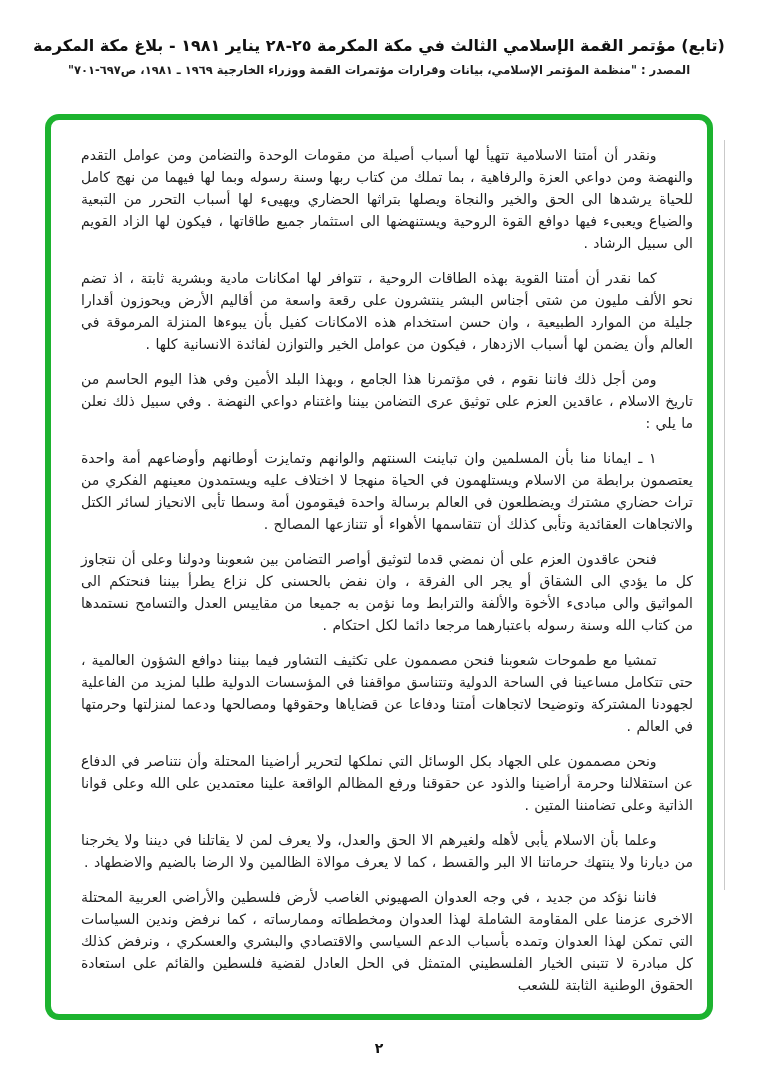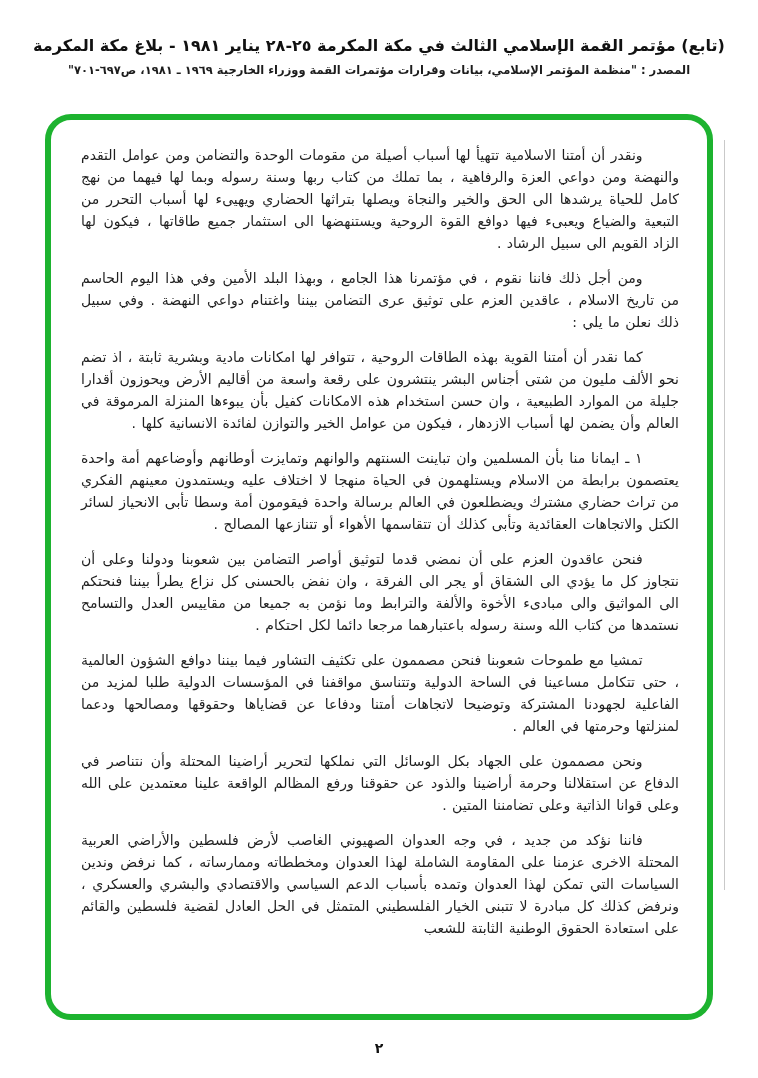--- a/index.html
+++ b/index.html
@@ -39,23 +39,23 @@
     color: #1c1c1c;
   }
   
   .content-frame {
     position: absolute;
     left: 45px;
     right: 45px;
     top: 114px;
     bottom: 58px;
     border: 6px solid #1db32f;
-    border-radius: 26px;
+    border-radius: 14px;
     box-sizing: border-box;
-    padding: 24px 28px 20px 30px;
+    padding: 24px 14px 20px 30px;
     background: #ffffff;
     overflow: hidden;
   }
   .content-frame p {
     margin: 0 0 13px 0;
     font-size: 14px;
     line-height: 22px;
     text-align: justify;
     text-indent: 2.6em;
     color: #1f1f1f;
@@ -90,24 +90,25 @@
 
   <header class="header">
     <h1 class="doc-title">(تابع) مؤتمر القمة الإسلامي الثالث في مكة المكرمة ٢٥-٢٨ يناير ١٩٨١ - بلاغ مكة المكرمة</h1>
     <div class="doc-source">المصدر : "منظمة المؤتمر الإسلامي، بيانات وقرارات مؤتمرات القمة ووزراء الخارجية ١٩٦٩ ـ ١٩٨١، ص٦٩٧-٧٠١"</div>
   </header>
 
   <div class="scan-line"></div>
 
   <main class="content-frame">
     <p>ونقدر أن أمتنا الاسلامية تتهيأ لها أسباب أصيلة من مقومات الوحدة والتضامن ومن عوامل التقدم والنهضة ومن دواعي العزة والرفاهية ، بما تملك من كتاب ربها وسنة رسوله وبما لها فيهما من نهج كامل للحياة يرشدها الى الحق والخير والنجاة ويصلها بتراثها الحضاري ويهيىء لها أسباب التحرر من التبعية والضياع ويعبىء فيها دوافع القوة الروحية ويستنهضها الى استثمار جميع طاقاتها ، فيكون لها الزاد القويم الى سبيل الرشاد .</p>
+    <p>كما نقدر أن أمتنا القوية بهذه الطاقات الروحية ، تتوافر لها امكانات مادية وبشرية ثابتة ، اذ تضم نحو الألف مليون من شتى أجناس البشر ينتشرون على رقعة واسعة من أقاليم الأرض ويحوزون أقدارا جليلة من الموارد الطبيعية ، وان حسن استخدام هذه الامكانات كفيل بأن يبوءها المنزلة المرموقة في العالم وأن يضمن لها أسباب الازدهار ، فيكون من عوامل الخير والتوازن لفائدة الانسانية كلها .</p>
     <p>ومن أجل ذلك فاننا نقوم ، في مؤتمرنا هذا الجامع ، وبهذا البلد الأمين وفي هذا اليوم الحاسم من تاريخ الاسلام ، عاقدين العزم على توثيق عرى التضامن بيننا واغتنام دواعي النهضة . وفي سبيل ذلك نعلن ما يلي :</p>
-    <p>كما نقدر أن أمتنا القوية بهذه الطاقات الروحية ، تتوافر لها امكانات مادية وبشرية ثابتة ، اذ تضم نحو الألف مليون من شتى أجناس البشر ينتشرون على رقعة واسعة من أقاليم الأرض ويحوزون أقدارا جليلة من الموارد الطبيعية ، وان حسن استخدام هذه الامكانات كفيل بأن يبوءها المنزلة المرموقة في العالم وأن يضمن لها أسباب الازدهار ، فيكون من عوامل الخير والتوازن لفائدة الانسانية كلها .</p>
     <p>١ ـ ايمانا منا بأن المسلمين وان تباينت السنتهم والوانهم وتمايزت أوطانهم وأوضاعهم أمة واحدة يعتصمون برابطة من الاسلام ويستلهمون في الحياة منهجا لا اختلاف عليه ويستمدون معينهم الفكري من تراث حضاري مشترك ويضطلعون في العالم برسالة واحدة فيقومون أمة وسطا تأبى الانحياز لسائر الكتل والاتجاهات العقائدية وتأبى كذلك أن تتقاسمها الأهواء أو تتنازعها المصالح .</p>
     <p>فنحن عاقدون العزم على أن نمضي قدما لتوثيق أواصر التضامن بين شعوبنا ودولنا وعلى أن نتجاوز كل ما يؤدي الى الشقاق أو يجر الى الفرقة ، وان نفض بالحسنى كل نزاع يطرأ بيننا فنحتكم الى المواثيق والى مبادىء الأخوة والألفة والترابط وما نؤمن به جميعا من مقاييس العدل والتسامح نستمدها من كتاب الله وسنة رسوله باعتبارهما مرجعا دائما لكل احتكام .</p>
     <p>تمشيا مع طموحات شعوبنا فنحن مصممون على تكثيف التشاور فيما بيننا دوافع الشؤون العالمية ، حتى تتكامل مساعينا في الساحة الدولية وتتناسق مواقفنا في المؤسسات الدولية طلبا لمزيد من الفاعلية لجهودنا المشتركة وتوضيحا لاتجاهات أمتنا ودفاعا عن قضاياها وحقوقها ومصالحها ودعما لمنزلتها وحرمتها في العالم .</p>
     <p>ونحن مصممون على الجهاد بكل الوسائل التي نملكها لتحرير أراضينا المحتلة وأن نتناصر في الدفاع عن استقلالنا وحرمة أراضينا والذود عن حقوقنا ورفع المظالم الواقعة علينا معتمدين على الله وعلى قوانا الذاتية وعلى تضامننا المتين .</p>
+    <p>وعلما بأن الاسلام يأبى لأهله ولغيرهم الا الحق والعدل، ولا يعرف لمن لا يقاتلنا في ديننا ولا يخرجنا من ديارنا ولا ينتهك حرماتنا الا البر والقسط ، كما لا يعرف موالاة الظالمين ولا الرضا بالضيم والاضطهاد .</p>
     <p>فاننا نؤكد من جديد ، في وجه العدوان الصهيوني الغاصب لأرض فلسطين والأراضي العربية المحتلة الاخرى عزمنا على المقاومة الشاملة لهذا العدوان ومخططاته وممارساته ، كما نرفض وندين السياسات التي تمكن لهذا العدوان وتمده بأسباب الدعم السياسي والاقتصادي والبشري والعسكري ، ونرفض كذلك كل مبادرة لا تتبنى الخيار الفلسطيني المتمثل في الحل العادل لقضية فلسطين والقائم على استعادة الحقوق الوطنية الثابتة للشعب</p>
   </main>
 
   <div class="page-number">٢</div>
 
 </div>
 
 </body></html>

